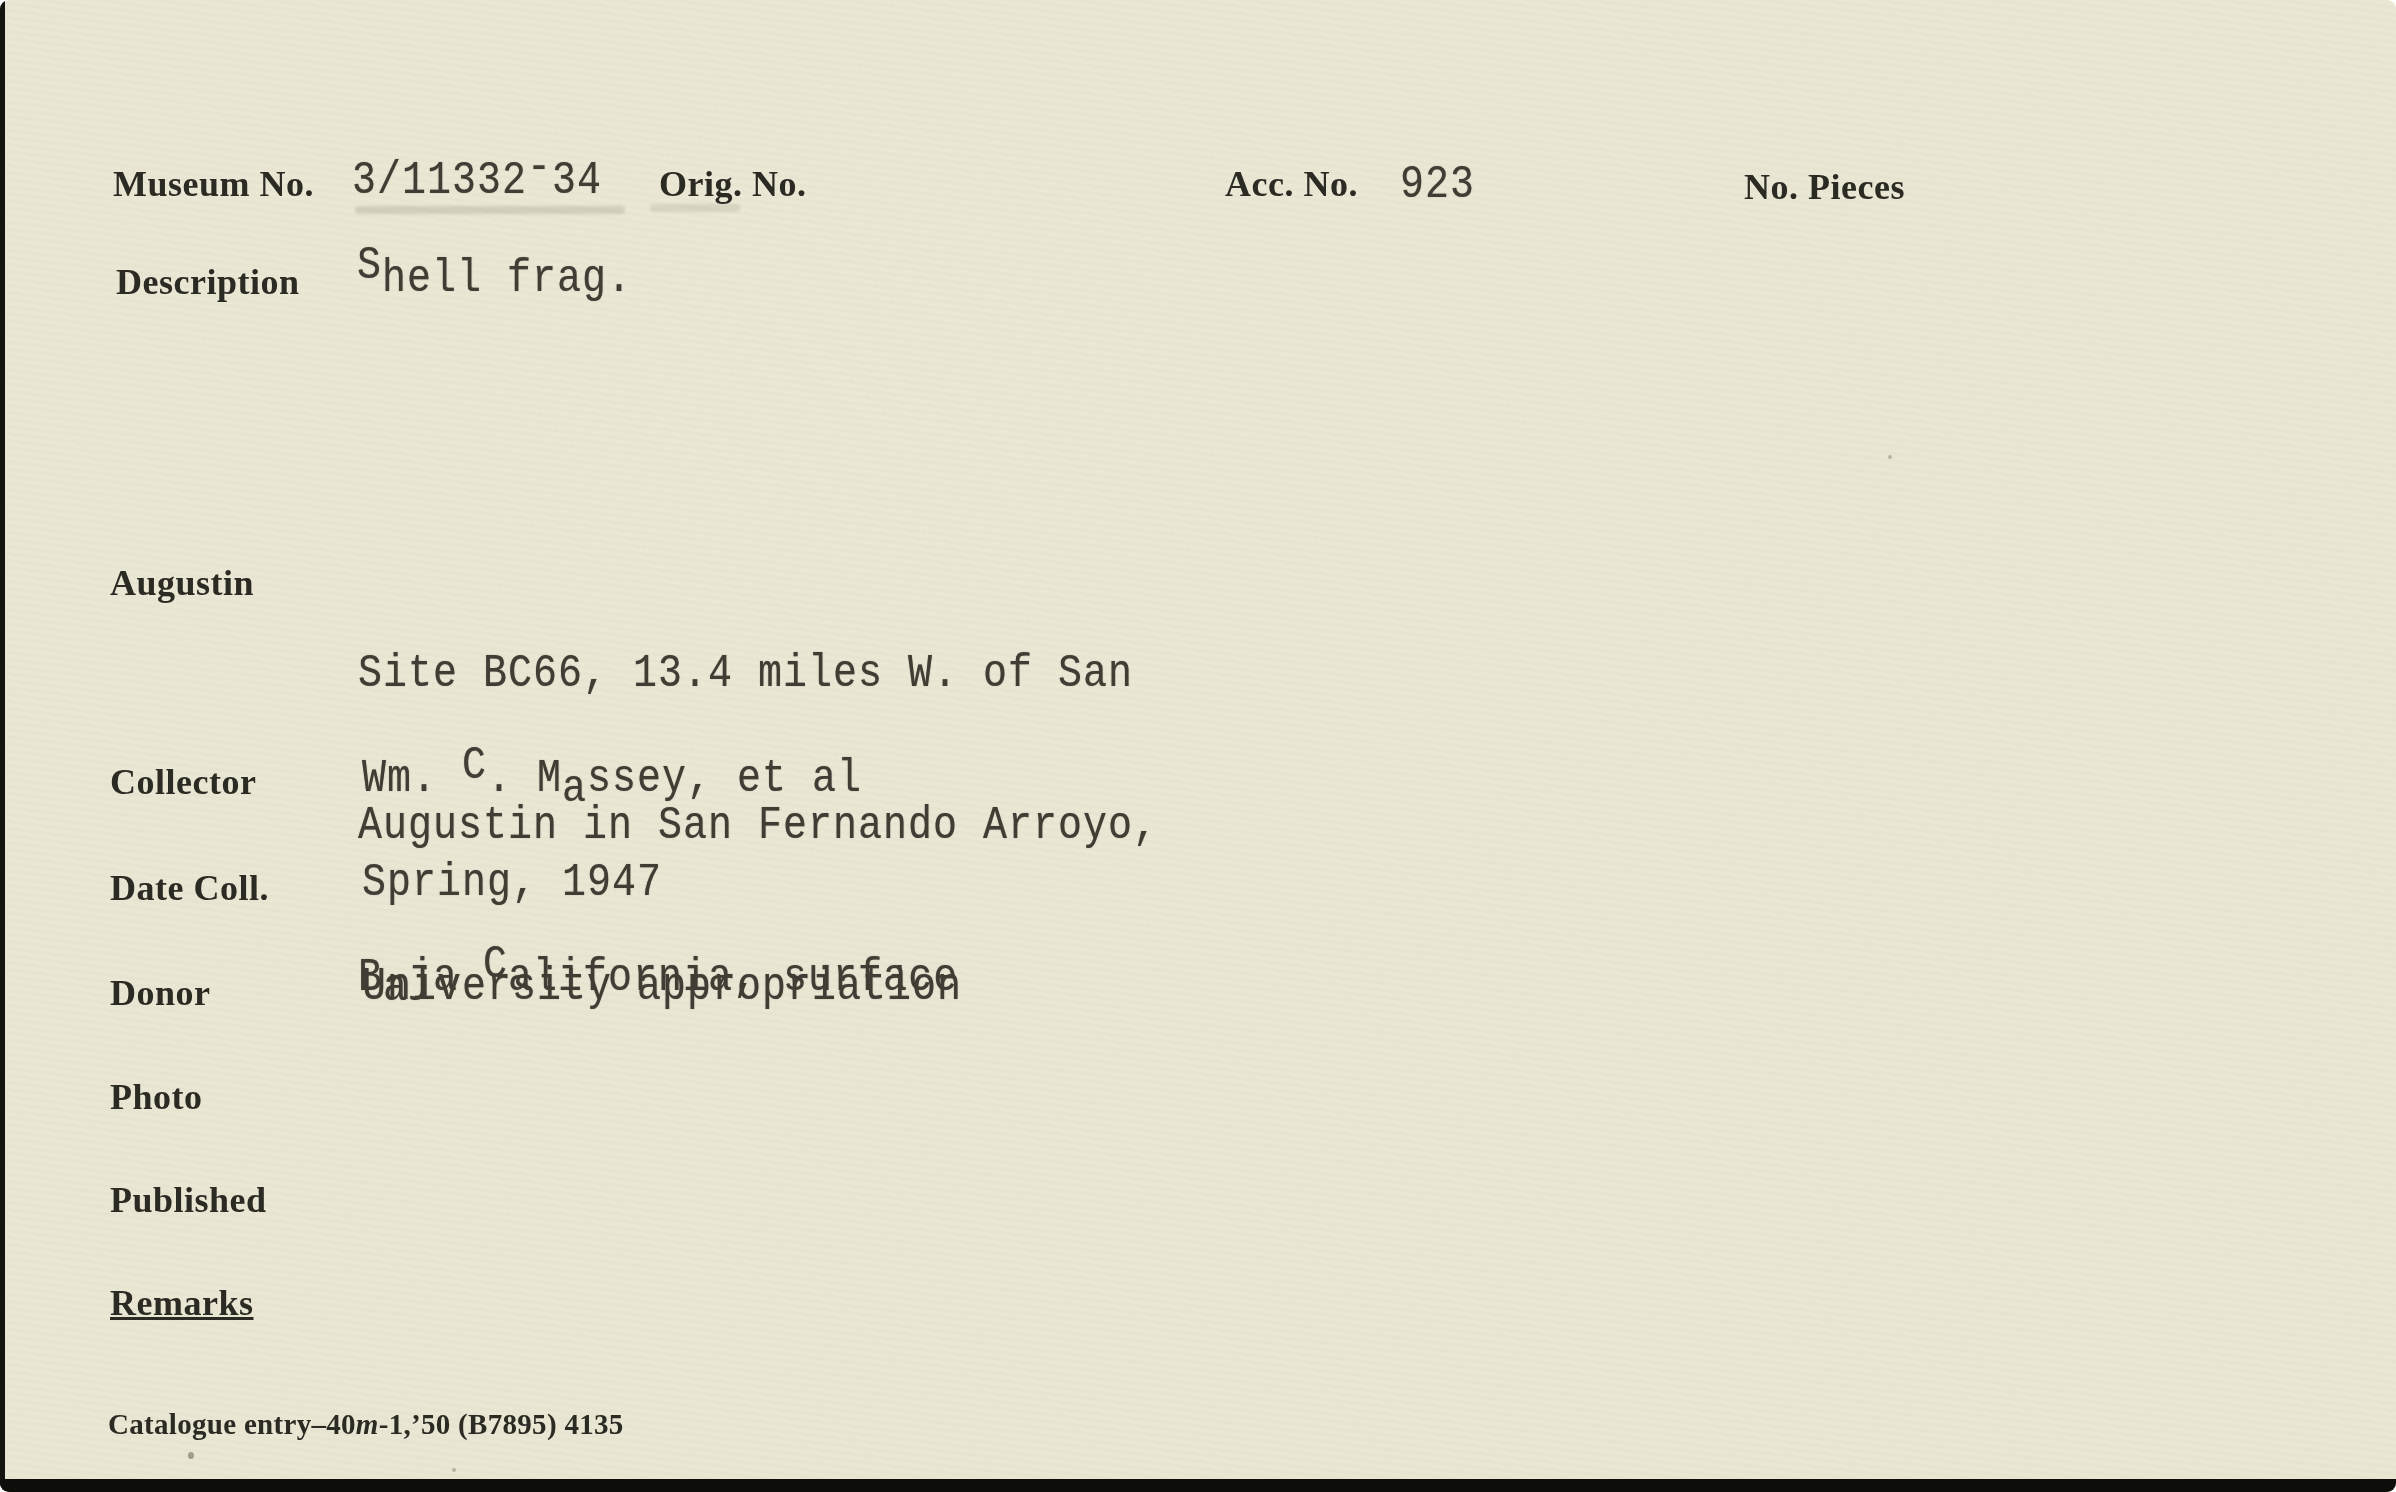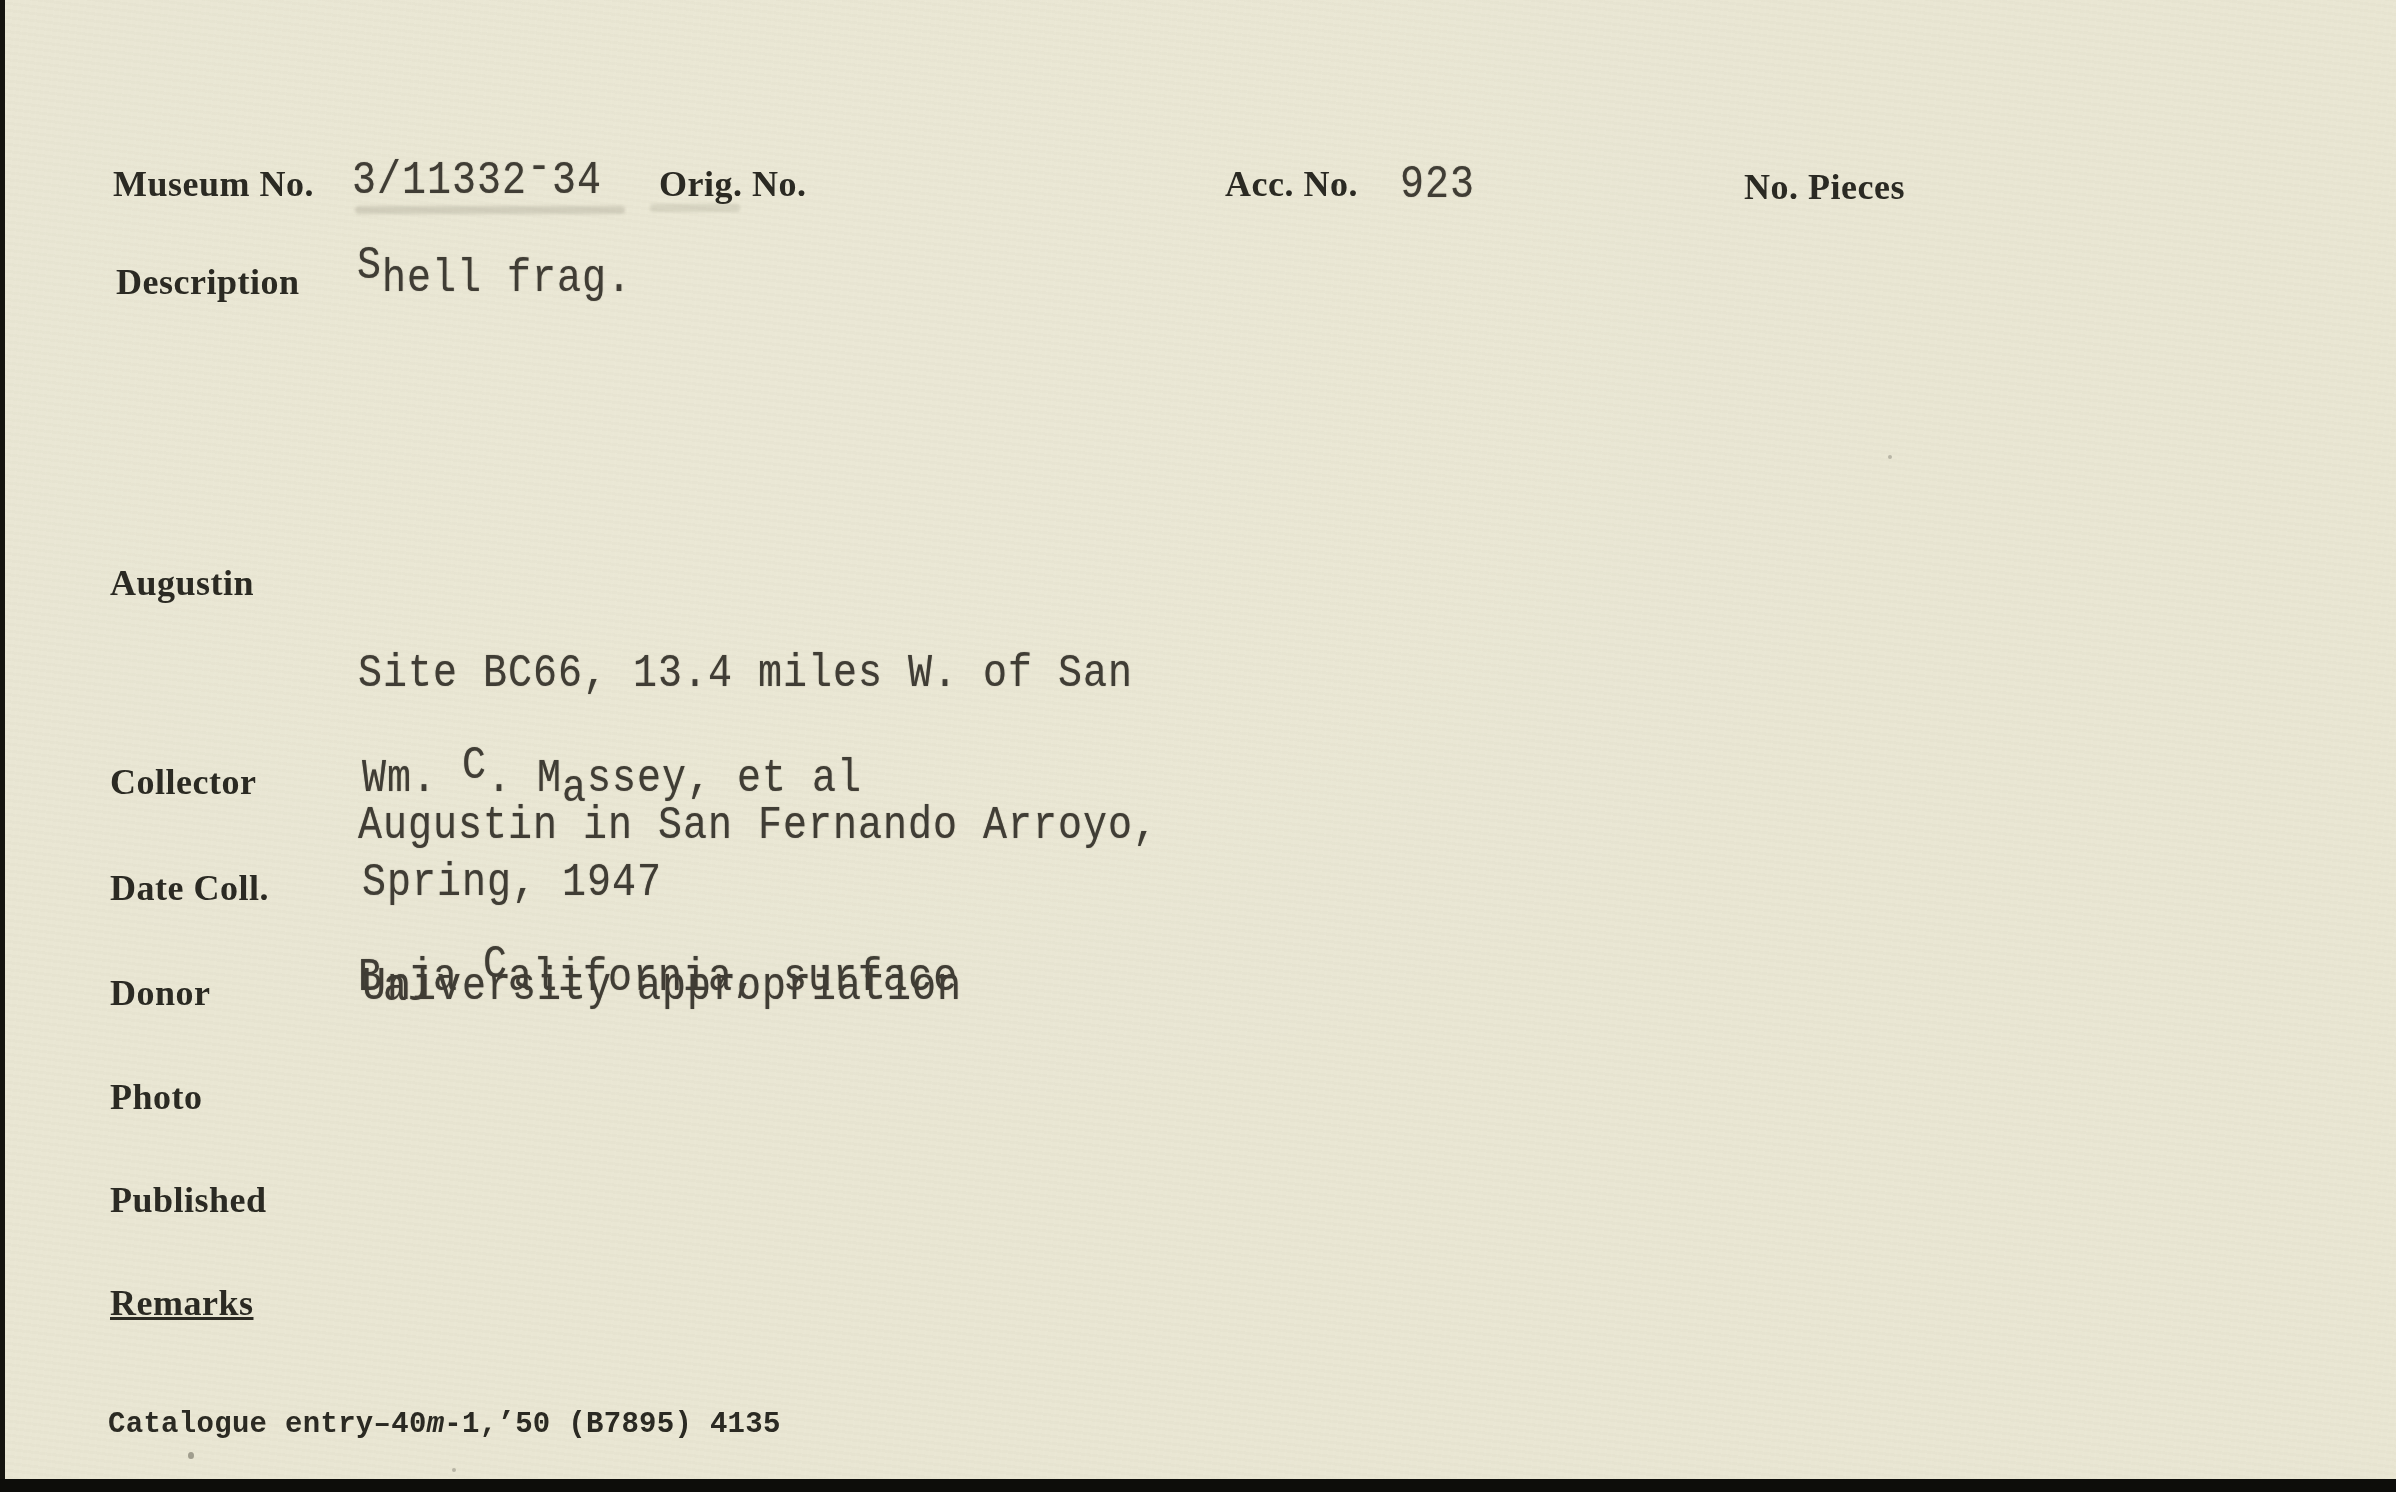--- a/index.html
+++ b/index.html
@@ -10,20 +10,21 @@
 
   .page {
     position: relative;
     width: 2396px; height: 1492px;
     overflow: hidden;
     background:
       radial-gradient(ellipse at 35% 25%, rgba(255,255,252,0.05), transparent 60%),
       repeating-linear-gradient(7deg,  rgba(118,112,88,0.022) 0 3px, transparent 3px 7px),
       repeating-linear-gradient(97deg, rgba(255,255,248,0.03) 0 2px, transparent 2px 6px),
       #e9e6d3;
+    border-radius: 9px;
   }
 
   
   .edge-left   { position: absolute; left: 0; top: 0; width: 5px;  height: 1492px; background: #15140f; }
   .edge-bottom { position: absolute; left: 0; top: 1479px; width: 2396px; height: 13px; background: #0d0d0a; }
 
   
   .label {
     position: absolute;
     font-family: "Liberation Serif", serif;
@@ -75,21 +76,21 @@
   .pos-donor-label    { left: 110px;  top: 973px; font-family: Liberation Serif, serif; }
   .pos-donor-value    { left: 362px;  top: 962px; }
 
   .pos-photo-label    { left: 110px;  top: 1077px; }
   .pos-pub-label      { left: 110px;  top: 1180px; }
   .pos-remarks-label  { left: 110px;  top: 1283px; text-decoration: underline; }
 
   .footer {
     position: absolute;
     left: 108px; top: 1408px;
-    font-family: Liberation Mono, monospace;
+    font-family: Liberation Serif, serif;
     font-weight: 700;
     font-size: 29px;
     color: #2b2a23;
     letter-spacing: 0.3px;
     white-space: pre;
   }
   .footer i { font-style: italic; }
 
   
   .smudge {

